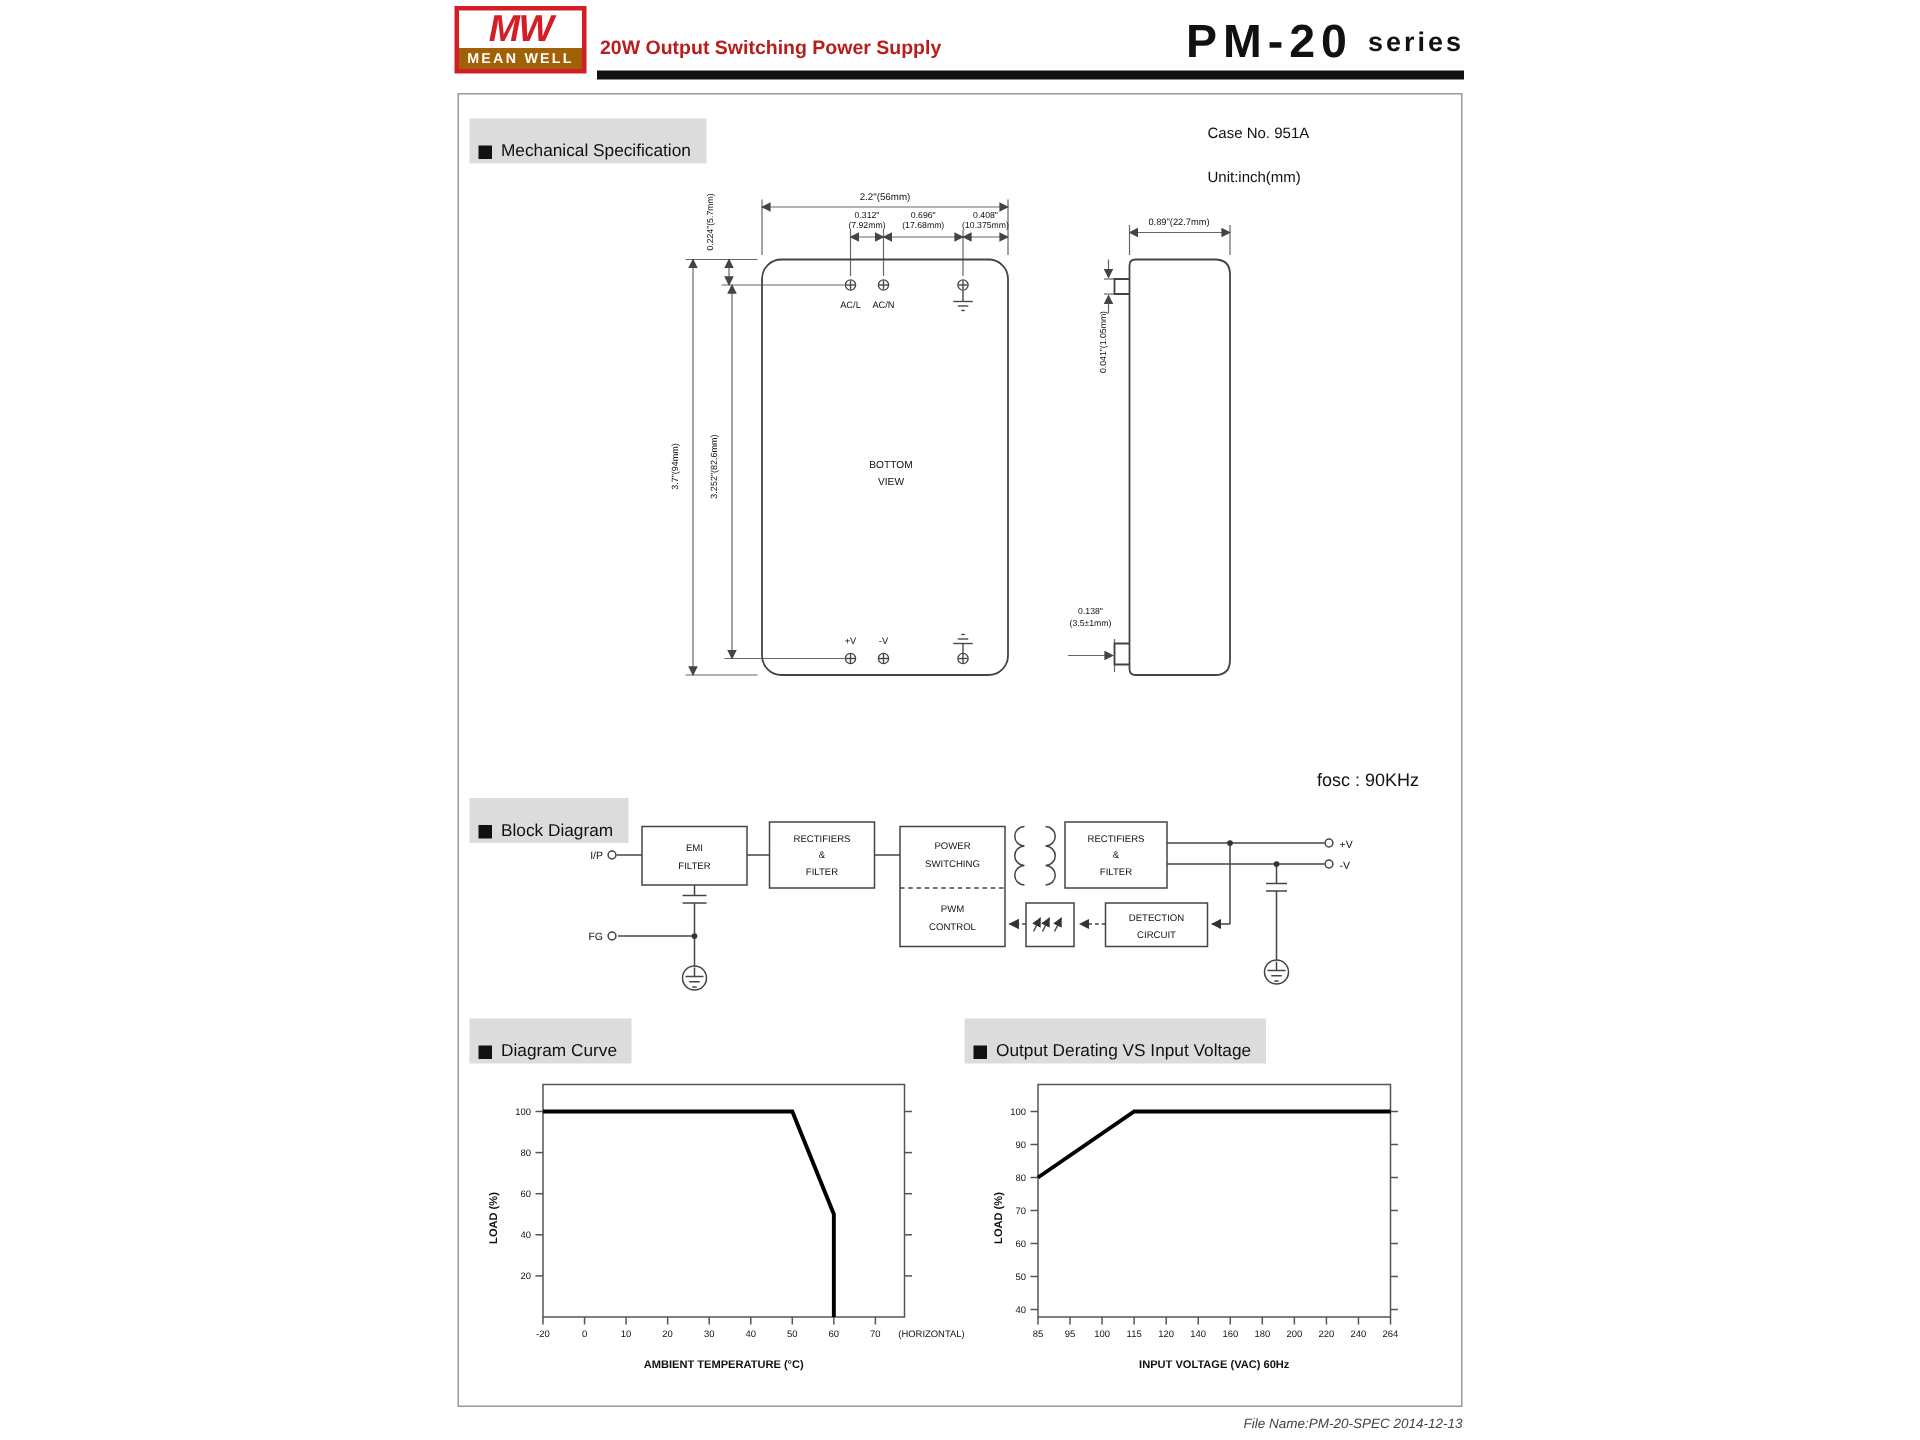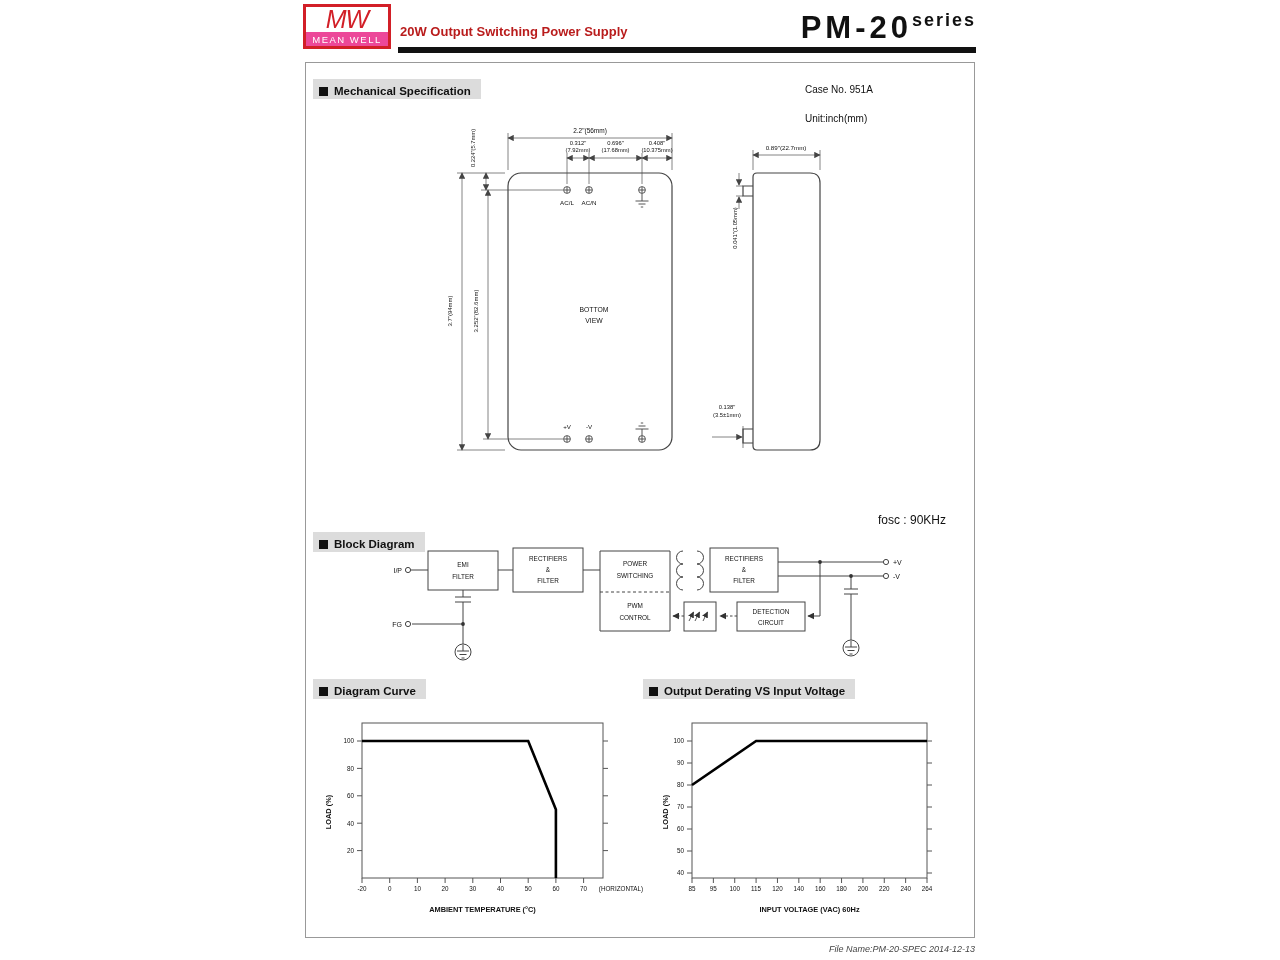--- a/index.html
+++ b/index.html
@@ -3,32 +3,32 @@
 <meta charset="utf-8">
 <style>
   html,body{margin:0;padding:0;background:#fff;}
   .page{position:relative;width:1280px;height:960px;background:#fff;overflow:hidden;
         font-family:"Liberation Sans",sans-serif;color:#111;}
   .abs{position:absolute;}
   
   .logo{left:303px;top:4px;width:88px;height:45px;border:3px solid #d21f27;background:#fff;
         display:flex;flex-direction:column;box-sizing:border-box;}
   .logo-mw{flex:1;display:flex;align-items:center;justify-content:center;
-           color:#d21f27;font-weight:normal;font-style:italic;font-size:25px;letter-spacing:-1px;line-height:1;}
-  .logo-brand{height:14px;background:#ec4899;color:#fff;font-weight:normal;font-size:9.5px;
+           color:#d21f27;font-weight:bold;font-style:italic;font-size:25px;letter-spacing:-1px;line-height:1;}
+  .logo-brand{height:14px;background:#a16207;color:#fff;font-weight:bold;font-size:9.5px;
               letter-spacing:1.5px;display:flex;align-items:center;justify-content:center;}
   .hdr-title{left:400px;top:24px;font-size:13px;color:#b91c1c;font-weight:bold;}
-  .hdr-series{right:304px;top:10px;display:flex;align-items:flex-start;}
+  .hdr-series{right:304px;top:10px;display:flex;align-items:center;gap:10px;}
   .hdr-series .big{font-size:31px;font-weight:bold;letter-spacing:4px;}
   .hdr-series .small{font-size:18px;font-weight:bold;letter-spacing:2px;}
   .hdr-bar{left:398px;top:47px;width:578px;height:6px;background:#111;}
   
   .content{left:305px;top:62px;width:670px;height:876px;border:1px solid #999;box-sizing:border-box;background:#fff;}
   .sec-heading{display:inline-flex;align-items:center;gap:6px;background:#dcdcdc;
-               padding:6px 10px 2px 6px;font-weight:bold;font-size:11.5px;white-space:nowrap;}
+               padding:16px 10px 2px 6px;font-weight:normal;font-size:11.5px;white-space:nowrap;}
   .sq{width:9px;height:9px;background:#111;flex:0 0 auto;}
   .case-note{left:805px;top:84px;font-size:10px;display:flex;gap:18px;flex-direction:column;}
   .fosc{left:878px;top:513px;font-size:12px;}
   .footer{right:305px;top:944px;font-size:9px;font-style:italic;color:#444;}
   svg{overflow:visible;}
   svg text{font-family:"Liberation Sans",sans-serif;fill:#111;}
 </style>
 </head>
 <body>
 

